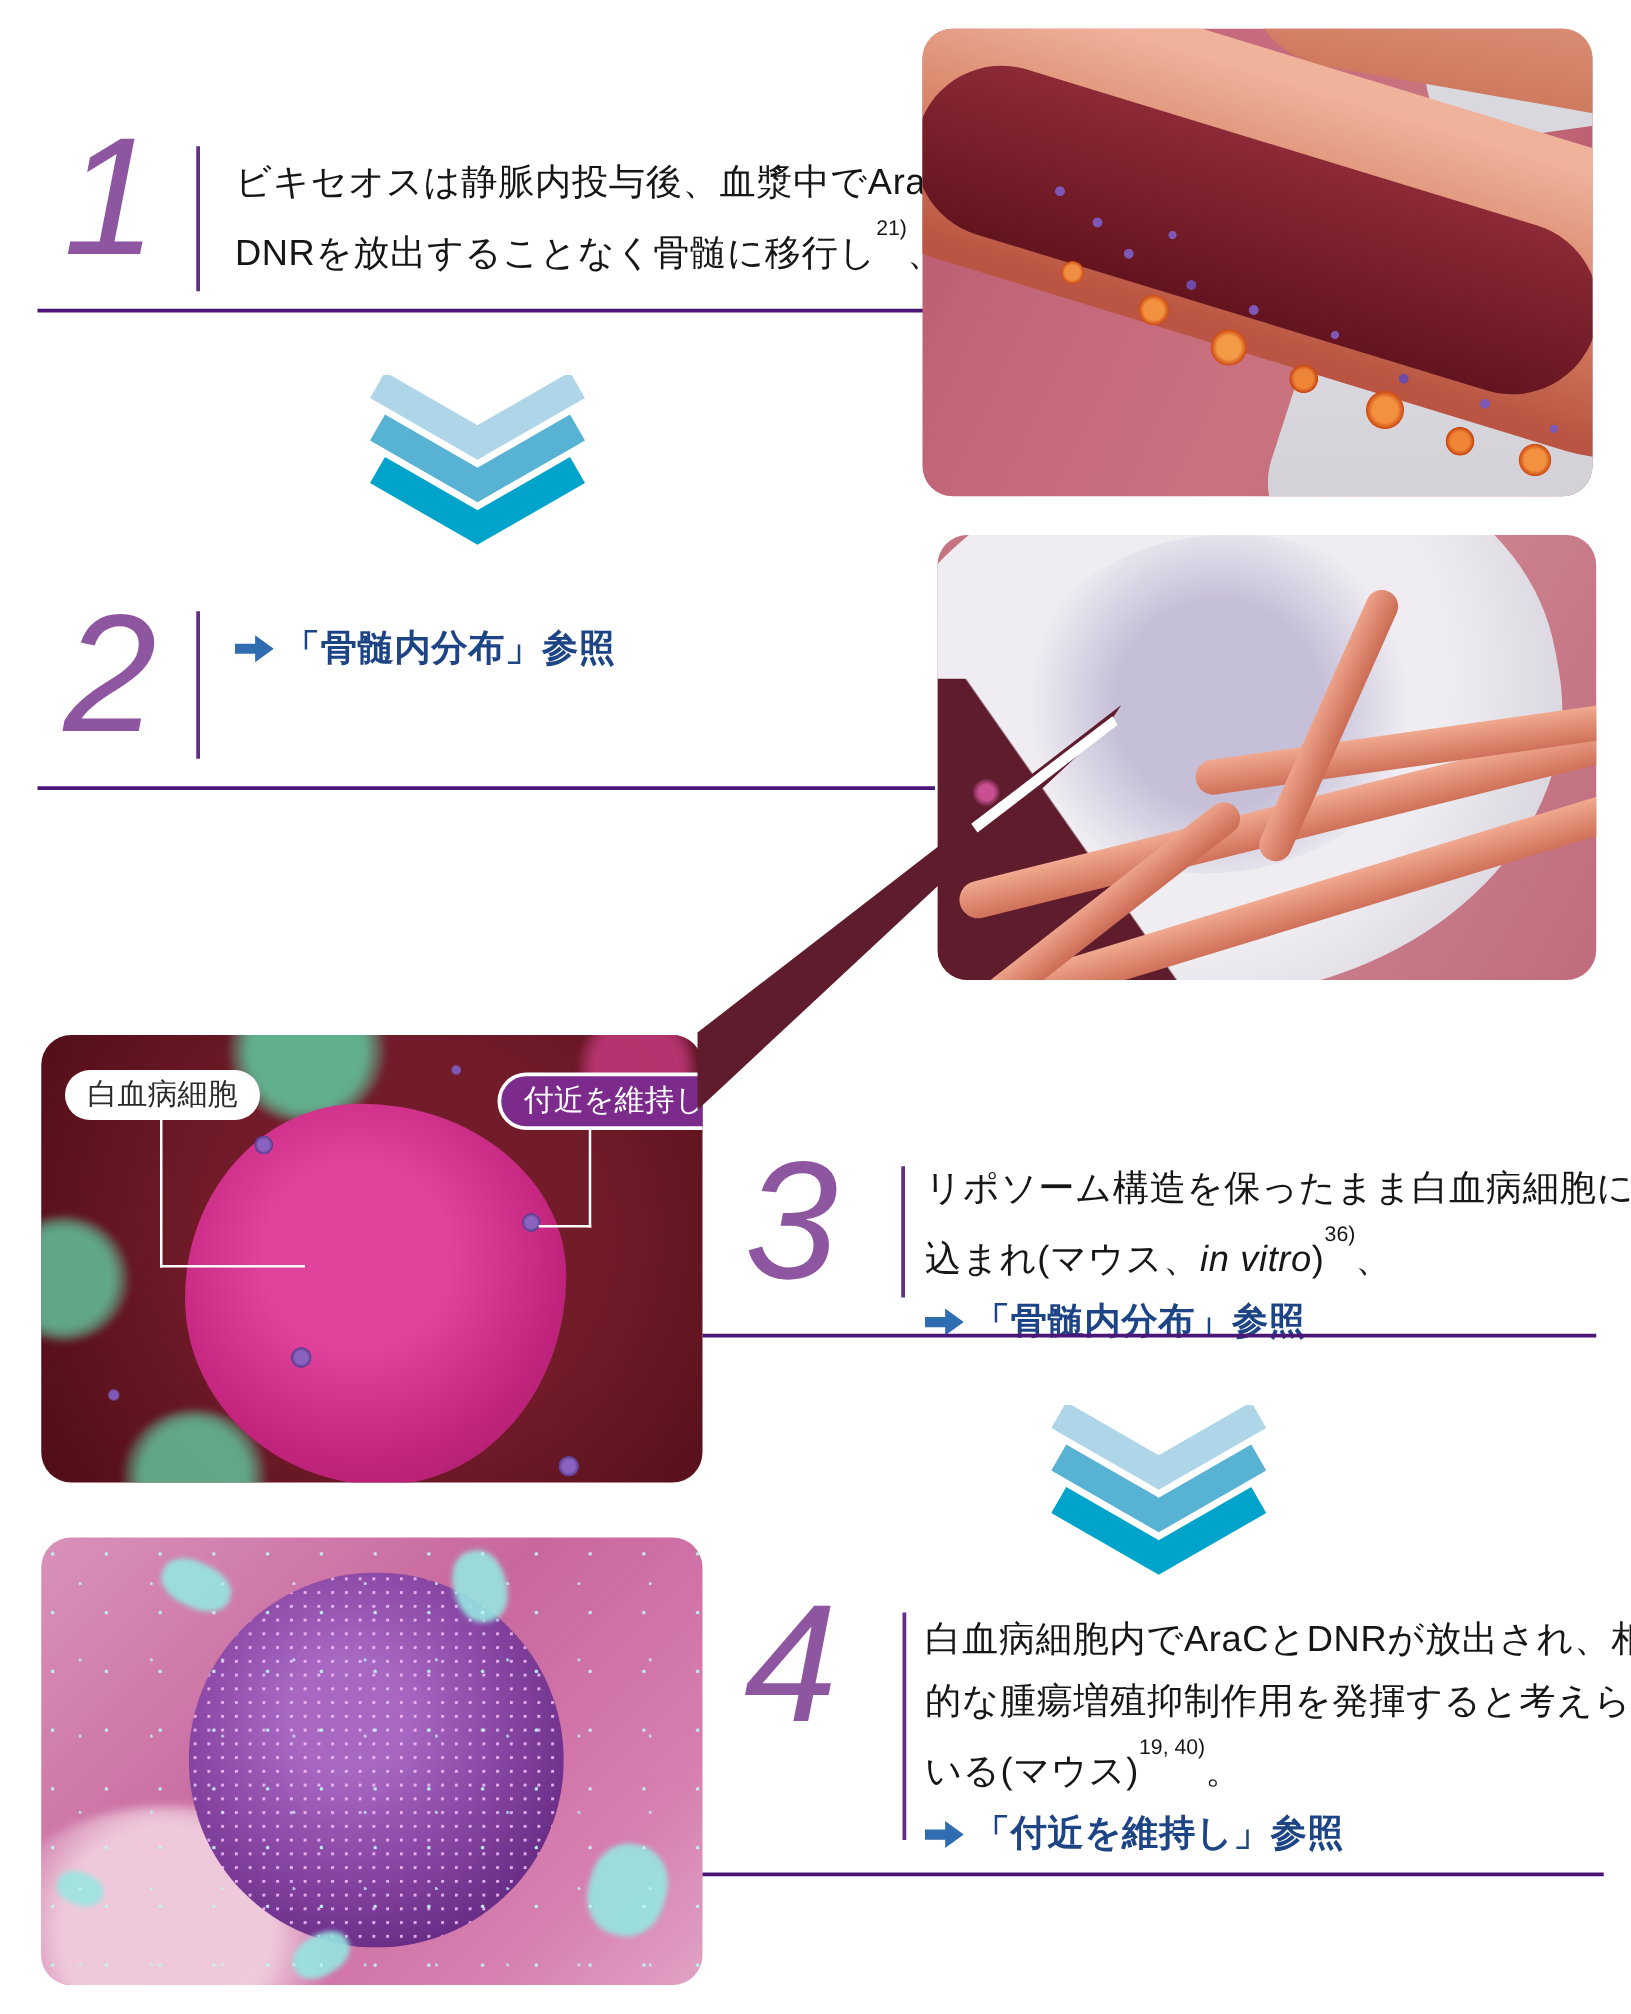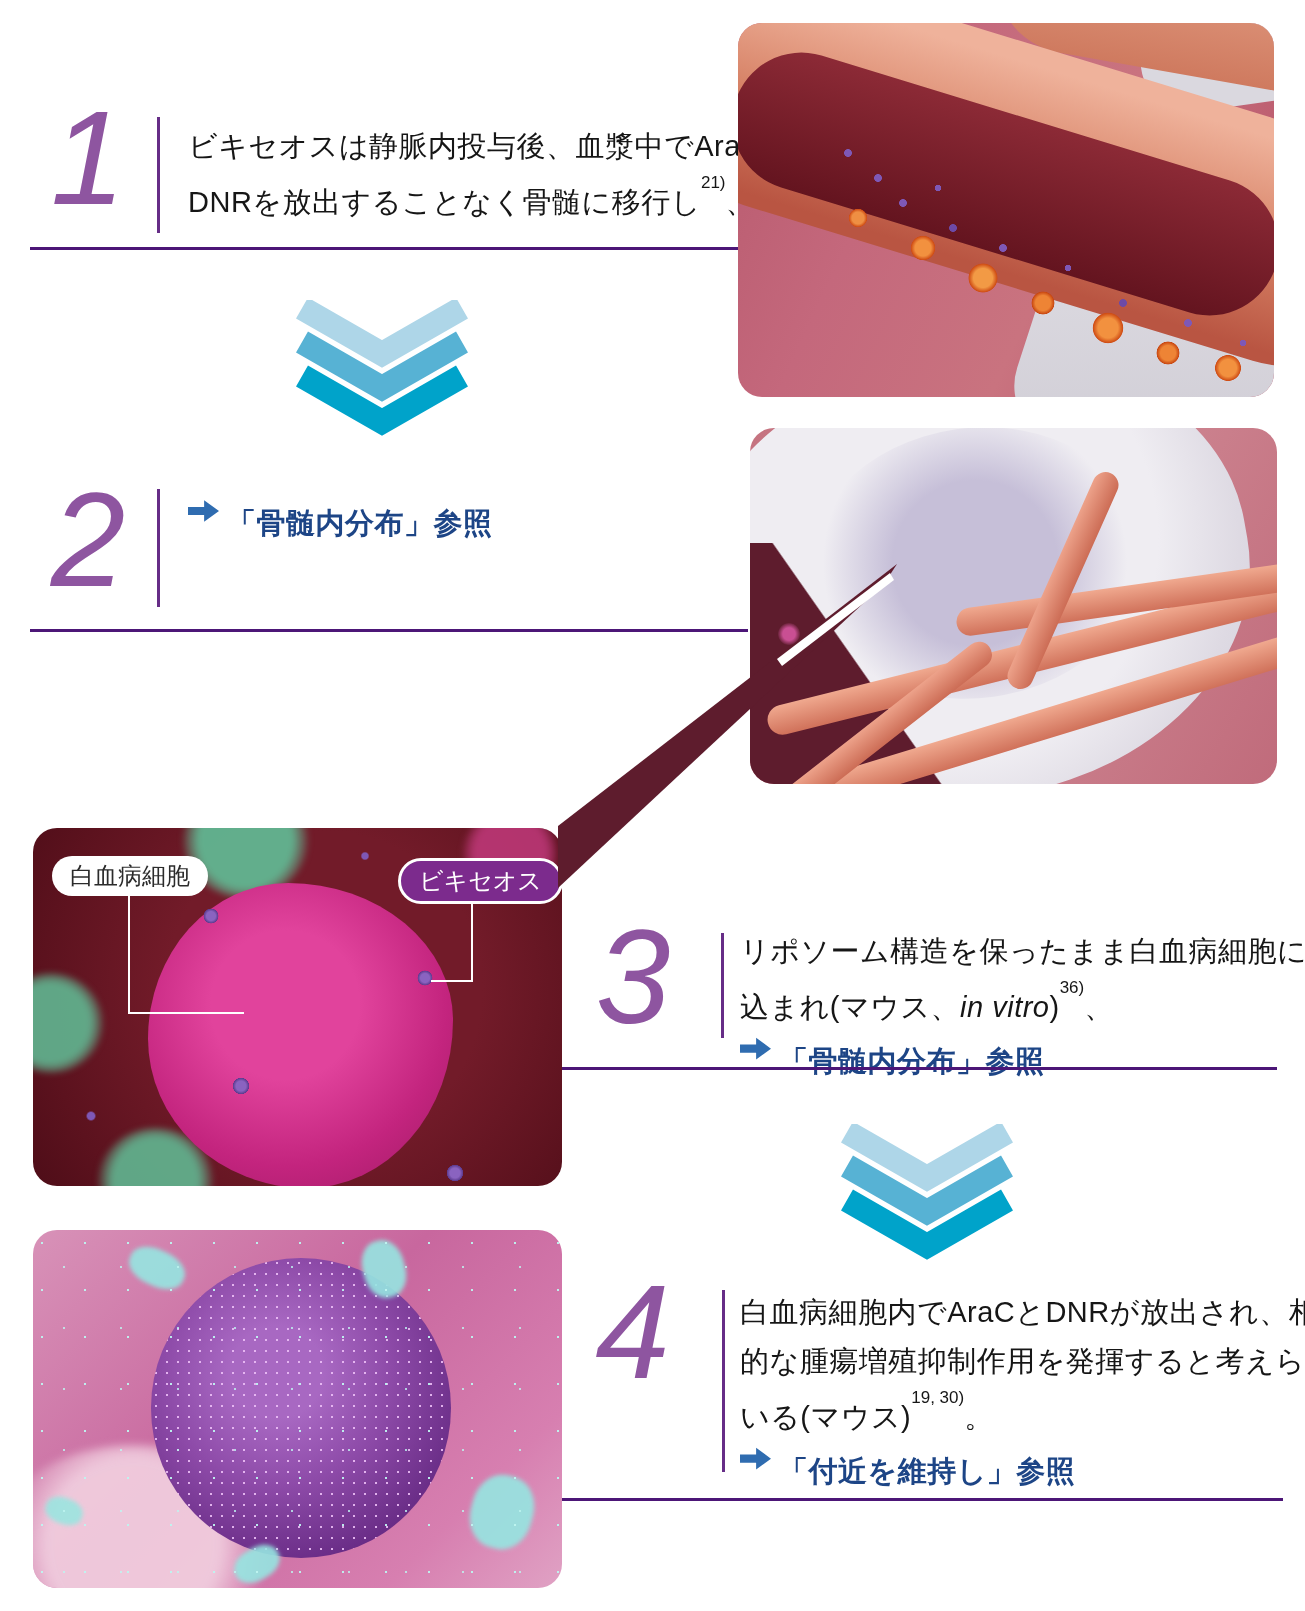--- a/index.html
+++ b/index.html
@@ -6,21 +6,21 @@
   .page{position:relative;width:1305px;height:1611px;background:#fff;overflow:hidden;
         font-family:"Liberation Sans","DejaVu Sans",sans-serif;}
   
   .step-num{position:absolute;font-style:italic;font-size:134px;line-height:1;
             color:var(--step-number,#8e55a0);text-align:center;font-weight:400;}
   .vdiv{position:absolute;width:3px;background:var(--divider,#662d87);}
   .hrule{position:absolute;height:3px;background:var(--rule,#4c1677);}
   .stext{position:absolute;font-size:29px;line-height:49px;color:var(--body-text,#161616);
          letter-spacing:0.5px;white-space:nowrap;}
   .sup{font-size:17px;position:relative;top:-13px;letter-spacing:0;}
-  .reflink{display:flex;align-items:flex-start;margin-top:5px;font-size:29px;font-weight:700;
+  .reflink{display:flex;align-items:center;margin-top:5px;font-size:29px;font-weight:700;
            color:var(--link-text,#1d4586);cursor:pointer;height:40px;}
   .arrow-ic{display:inline-block;width:31px;height:24px;background:var(--link-arrow,#2f6cb0);
             clip-path:polygon(0 33%,52% 33%,52% 5%,100% 50%,52% 95%,52% 67%,0 67%);
             margin-right:8px;flex:0 0 auto;}
   
   .photo{position:absolute;border-radius:24px;overflow:hidden;}
   .photo *{position:absolute;}
   
   .pill{position:absolute;font-size:24px;line-height:1;padding:8px 18px;border-radius:24px;
         white-space:nowrap;z-index:6;}
@@ -129,21 +129,21 @@
       radial-gradient(7px at 58px 288px,#7e58b6 50%,rgba(0,0,0,0) 74%),
       radial-gradient(6px at 332px 28px,#7e58b6 50%,rgba(0,0,0,0) 74%);
       background-repeat:no-repeat;z-index:4;"></div>
 
     <div class="leader" style="left:95px;top:66px;width:2px;height:120px;"></div>
     <div class="leader" style="left:95px;top:184px;width:116px;height:2px;"></div>
     <div class="leader" style="left:438px;top:70px;width:2px;height:84px;"></div>
     <div class="leader" style="left:398px;top:152px;width:42px;height:2px;"></div>
 
     <div class="pill pill-white" style="left:19px;top:28px;">白血病細胞</div>
-    <div class="pill pill-purple" style="left:365px;top:30px;">ビキセオス</div>
+    <div class="pill pill-purple" style="left:365px;top:30px;">付近を維持し</div>
   </div>
 
   <section>
     <div class="step-num" style="left:578px;top:910px;width:110px;">3</div>
     <div class="vdiv" style="left:721px;top:933px;height:105px;"></div>
     <div class="stext" style="left:740px;top:927px;">
       <div>リポソーム構造を保ったまま白血病細胞に取り</div>
       <div><span>込まれ(マウス、</span><i>in vitro</i><span>)</span><sup class="sup">36)</sup><span>、</span></div>
       <div class="reflink">
         <span class="arrow-ic"></span>
@@ -175,21 +175,21 @@
         radial-gradient(2px at 31px 37px,rgba(190,245,240,.8) 58%,rgba(0,0,0,0) 66%);
         background-size:43px 47px,57px 61px;"></div>
   </div>
 
   <section>
     <div class="step-num" style="left:570px;top:1265px;width:125px;">4</div>
     <div class="vdiv" style="left:722px;top:1290px;height:182px;"></div>
     <div class="stext" style="left:740px;top:1288px;">
       <div>白血病細胞内でAraCとDNRが放出され、相乗</div>
       <div>的な腫瘍増殖抑制作用を発揮すると考えられて</div>
-      <div><span>いる(マウス)</span><sup class="sup">19, 30)</sup><span>。</span></div>
+      <div><span>いる(マウス)</span><sup class="sup">19, 40)</sup><span>。</span></div>
       <div class="reflink">
         <span class="arrow-ic"></span>
         <span>「付近を維持し」参照</span>
       </div>
     </div>
     <div class="hrule" style="left:562px;top:1498px;width:721px;"></div>
   </section>
 
 </div>
 

